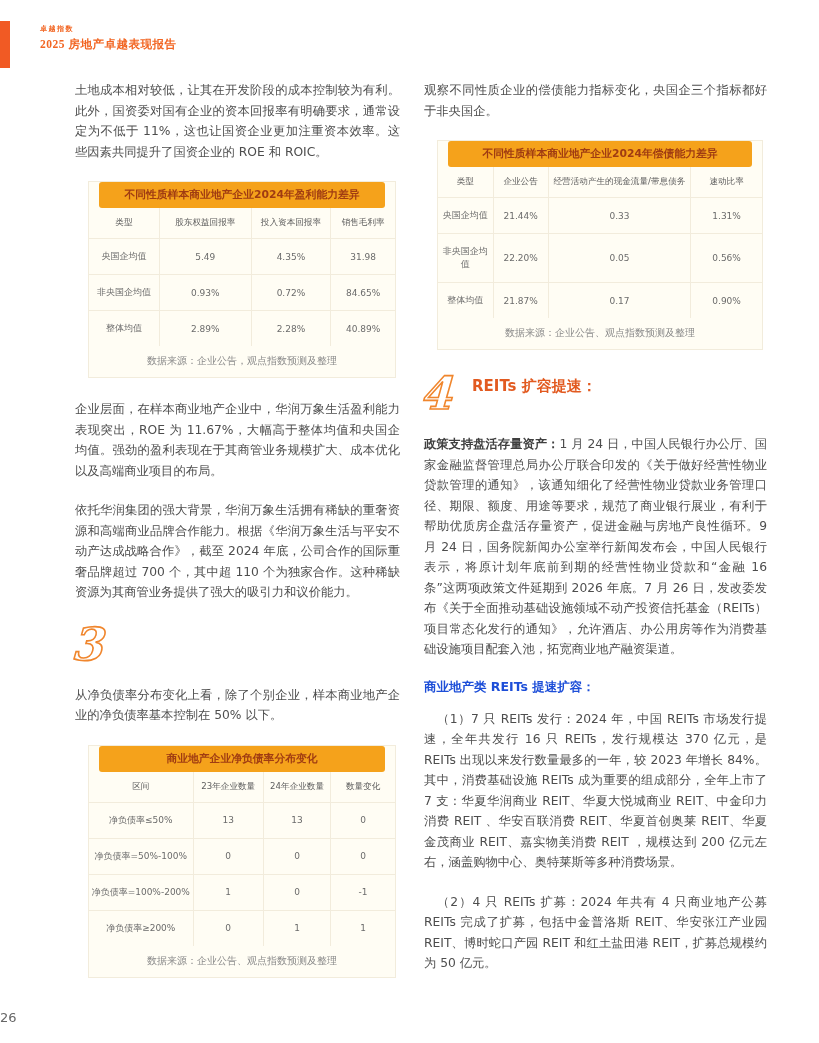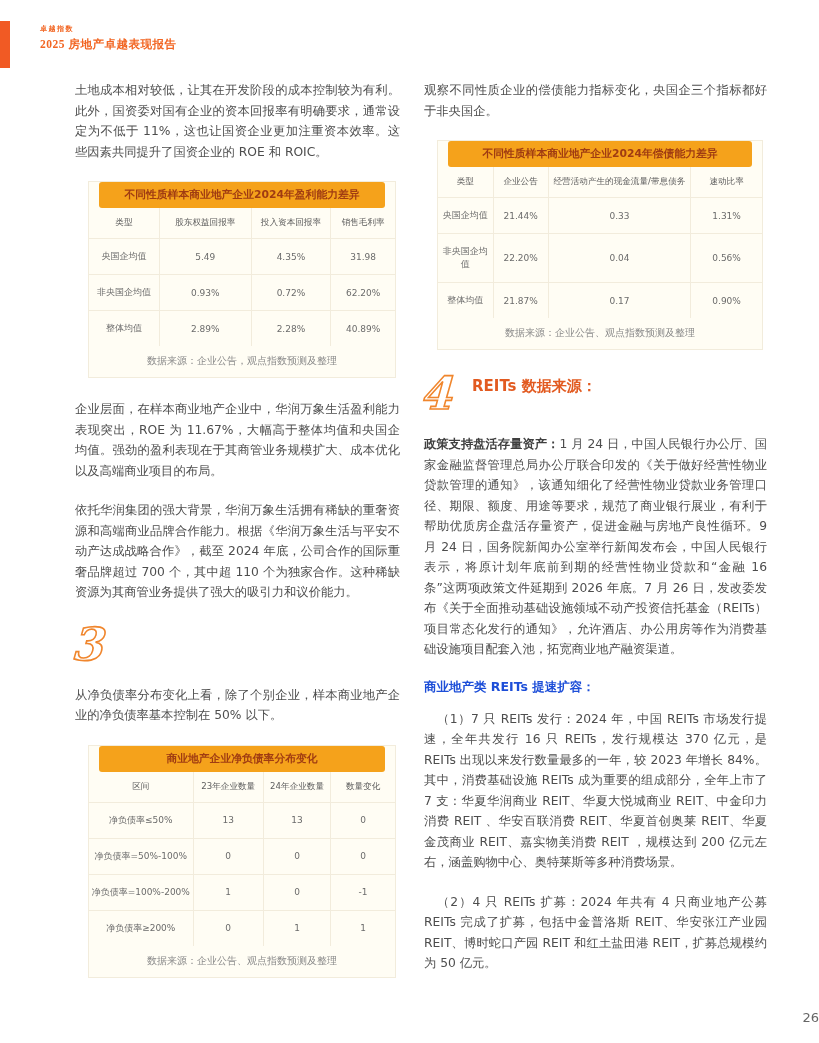--- a/index.html
+++ b/index.html
@@ -32,21 +32,21 @@
   .src{text-align:center;font-size:10px;color:#8a8a8a;padding:8px 0 9px 0;}
   
   .section{display:flex;align-items:flex-start;margin:12px 0 17px 0;}
   .sec-num{flex:0 0 48px;width:48px;
            font-family:"DejaVu Serif","Liberation Serif",serif;
            font-style:italic;font-weight:bold;font-size:45px;line-height:46px;
            color:#ffffff;-webkit-text-stroke:1.6px #F0862D;transform:skewX(-5deg);}
   .sec-title{font-size:15px;line-height:24px;font-weight:bold;color:#E25A20;
              padding-top:3px;text-align:justify;}
   
-  .pageno{position:absolute;left:0;right:0;bottom:18px;text-align:right;
+  .pageno{position:absolute;left:0;right:0;bottom:18px;text-align:left;
           font-size:13px;color:#666;}
 </style>
 </head>
 <body>
 
 <div class="brandbar"></div>
 <div class="brand">
   <div class="brand-small">卓越指数</div>
   <div class="brand-title">2025 房地产卓越表现报告</div>
 </div>
@@ -77,21 +77,21 @@
           <tr>
             <td>央国企均值</td>
             <td>5.49</td>
             <td>4.35%</td>
             <td>31.98</td>
           </tr>
           <tr>
             <td>非央国企均值</td>
             <td>0.93%</td>
             <td>0.72%</td>
-            <td>62.20%</td>
+            <td>84.65%</td>
           </tr>
           <tr>
             <td>整体均值</td>
             <td>2.89%</td>
             <td>2.28%</td>
             <td>40.89%</td>
           </tr>
         </tbody>
       </table>
       <div class="src">数据来源：企业公告，观点指数预测及整理</div>
@@ -177,37 +177,37 @@
         <tbody>
           <tr>
             <td>央国企均值</td>
             <td>21.44%</td>
             <td>0.33</td>
             <td>1.31%</td>
           </tr>
           <tr>
             <td>非央国企均值</td>
             <td>22.20%</td>
-            <td>0.04</td>
+            <td>0.05</td>
             <td>0.56%</td>
           </tr>
           <tr>
             <td>整体均值</td>
             <td>21.87%</td>
             <td>0.17</td>
             <td>0.90%</td>
           </tr>
         </tbody>
       </table>
       <div class="src">数据来源：企业公告、观点指数预测及整理</div>
     </div>
 
     <div class="section">
       <div class="sec-num">4</div>
-      <div class="sec-title">REITs 数据来源：</div>
+      <div class="sec-title">REITs 扩容提速：</div>
     </div>
 
     <p class="body"><span class="lead">政策支持盘活存量资产：</span><span>1 月 24 日，中国人民银行办公厅、国家金融监督管理总局办公厅联合印发的《关于做好经营性物业贷款管理的通知》，该通知细化了经营性物业贷款业务管理口径、期限、额度、用途等要求，规范了商业银行展业，有利于帮助优质房企盘活存量资产，促进金融与房地产良性循环。9 月 24 日，国务院新闻办公室举行新闻发布会，中国人民银行表示，将原计划年底前到期的经营性物业贷款和“金融 16 条”这两项政策文件延期到 2026 年底。7 月 26 日，发改委发布《关于全面推动基础设施领域不动产投资信托基金（REITs）项目常态化发行的通知》，允许酒店、办公用房等作为消费基础设施项目配套入池，拓宽商业地产融资渠道。</span></p>
 
     <div class="subhead">商业地产类 REITs 提速扩容：</div>
 
     <p class="body indent">（1）7 只 REITs 发行：2024 年，中国 REITs 市场发行提速，全年共发行 16 只 REITs，发行规模达 370 亿元，是 REITs 出现以来发行数量最多的一年，较 2023 年增长 84%。其中，消费基础设施 REITs 成为重要的组成部分，全年上市了 7 支：华夏华润商业 REIT、华夏大悦城商业 REIT、中金印力消费 REIT 、华安百联消费 REIT、华夏首创奥莱 REIT、华夏金茂商业 REIT、嘉实物美消费 REIT ，规模达到 200 亿元左右，涵盖购物中心、奥特莱斯等多种消费场景。</p>
     <p class="body indent">（2）4 只 REITs 扩募：2024 年共有 4 只商业地产公募 REITs 完成了扩募，包括中金普洛斯 REIT、华安张江产业园 REIT、博时蛇口产园 REIT 和红土盐田港 REIT，扩募总规模约为 50 亿元。</p>
   </section>
 

